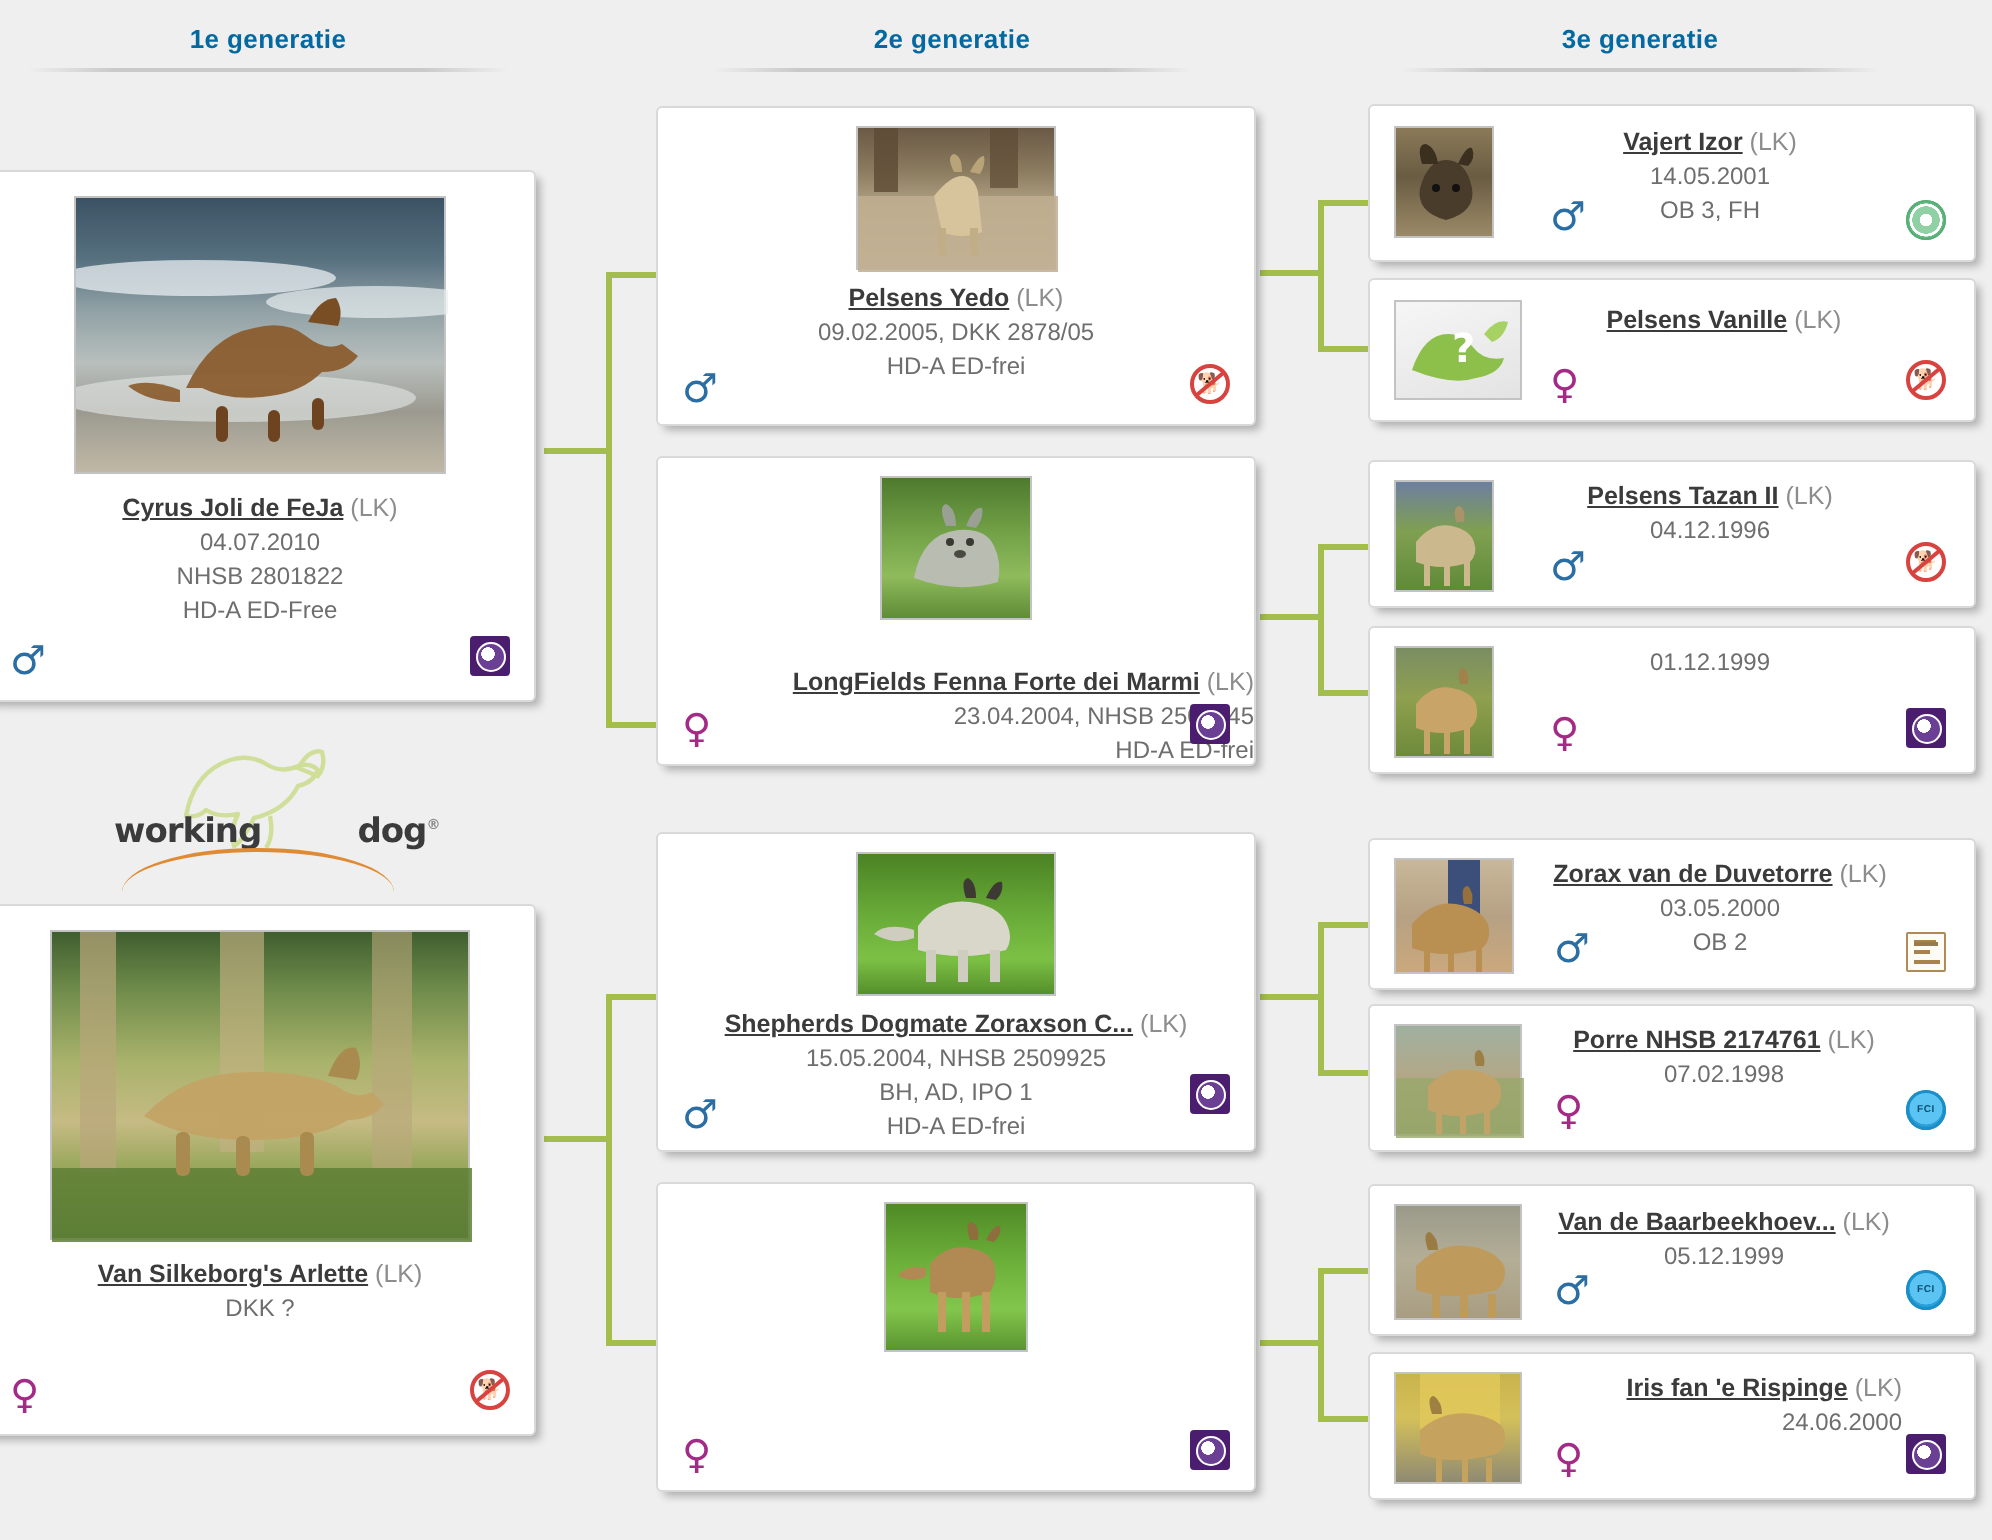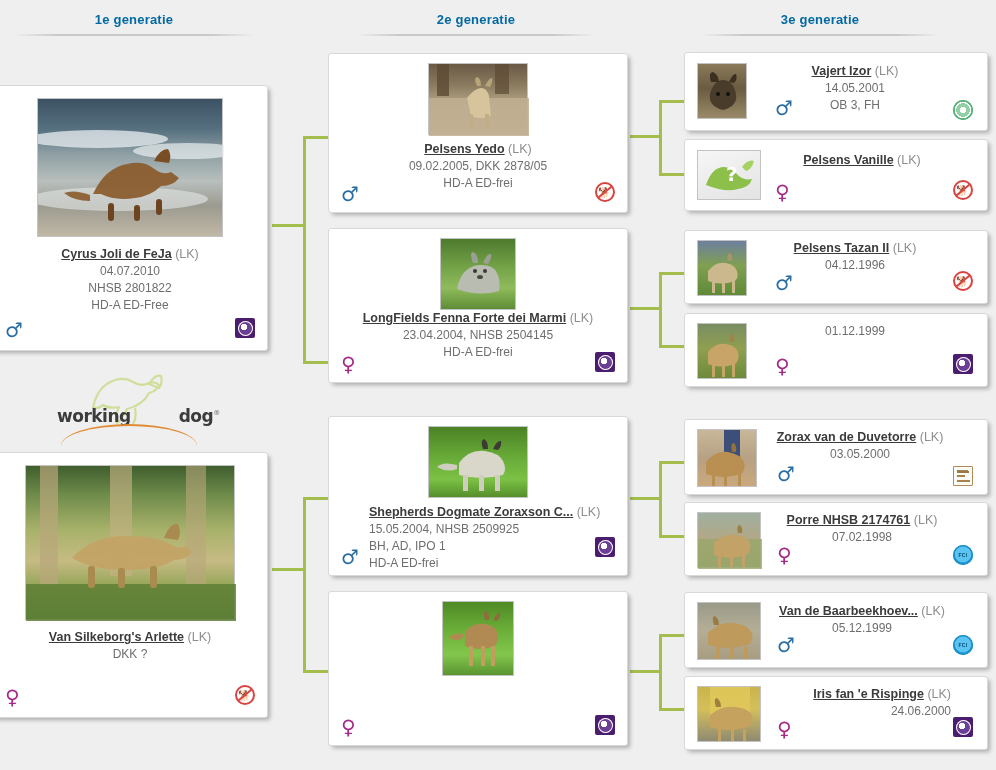--- a/index.html
+++ b/index.html
@@ -276,21 +276,21 @@
        background-image:linear-gradient(180deg,#4e7a2e 0%,#71a046 38%,#8fbb5c 70%,#5f8c36 100%);">
     <svg width="76" height="72" viewBox="0 0 76 72">
       <path d="M16 50 q4-22 22-24 q14-1 18 8 q4 8 2 18 q-20 6-42-2z" fill="#b9bcb0"></path>
       <path d="M32 24 q-4-10 0-11 q5 2 5 11z" fill="#9ba095"></path>
       <path d="M42 24 q4-10 8-9 q1 5-3 10z" fill="#9ba095"></path>
       <circle cx="34" cy="32" r="2" fill="#3a3a32"></circle>
       <circle cx="44" cy="32" r="2" fill="#3a3a32"></circle>
       <ellipse cx="39" cy="38" rx="3" ry="2" fill="#4a4a42"></ellipse>
     </svg>
   </div>
-  <div style="text-align:center; margin-top:0;">
+  <div style="text-align:right; margin-top:23px;">
     <div class="name-line">
       <span class="dogname">LongFields Fenna Forte dei Marmi</span>
       <span class="lk">(LK)</span>
     </div>
     <div class="meta">23.04.2004, NHSB 2504145</div>
     <div class="meta">HD-A ED-frei</div>
   </div>
   <span class="gender female" style="left:12px; bottom:8px;">♀</span>
   <span class="badge sq-purple" style="right:12px; bottom:10px;"></span>
 </div>
@@ -301,21 +301,21 @@
     <svg width="100" height="72" viewBox="0 0 100 72">
       <path d="M30 36 q10-14 26-12 q14 2 18 10 q4 8 0 14 q-22 6-44 0z" fill="#d9d7ca"></path>
       <path d="M54 22 q-3-9 1-10 q4 2 4 10z" fill="#3d3a33"></path>
       <path d="M64 22 q4-9 8-8 q1 5-3 9z" fill="#3d3a33"></path>
       <rect x="34" y="48" width="5" height="16" fill="#cfcdbf"></rect>
       <rect x="50" y="48" width="5" height="16" fill="#cfcdbf"></rect>
       <rect x="66" y="48" width="5" height="16" fill="#cfcdbf"></rect>
       <path d="M28 38 q-14-4-20 2 q10 6 20 2z" fill="#cfcdbf"></path>
     </svg>
   </div>
-  <div style="text-align:left; margin-top:6px;margin-left:40px;">
+  <div style="text-align:center; margin-top:6px;">
     <div class="name-line">
       <span class="dogname">Shepherds Dogmate Zoraxson C...</span>
       <span class="lk">(LK)</span>
     </div>
     <div class="meta">15.05.2004, NHSB 2509925</div>
     <div class="meta">BH, AD, IPO 1</div>
     <div class="meta">HD-A ED-frei</div>
   </div>
   <span class="gender male" style="left:12px; bottom:8px;">♂</span>
   <span class="badge sq-purple" style="right:12px; bottom:18px;"></span>
@@ -430,20 +430,21 @@
       <rect x="26" y="44" width="3" height="12" fill="#b98f52"></rect>
       <rect x="40" y="44" width="3" height="12" fill="#b98f52"></rect>
     </svg>
   </div>
   <div style="position:absolute; left:84px; right:36px; top:9px; text-align:center;">
     <div class="name-line">
       <span class="dogname">Zorax van de Duvetorre</span>
       <span class="lk">(LK)</span>
     </div>
     <div class="meta">03.05.2000</div>
+    <div class="meta">OB 2</div>
   </div>
   <span class="gender male" style="left:92px; bottom:10px;">♂</span>
   <span class="badge brown-doc" style="right:14px; bottom:8px;">
     <i class="b1"></i>
       <i class="b2"></i>
       <i class="b3"></i>
   </span>
 </div>
 
 <div class="card" style="left:684px; top:502px; width:304px; height:74px;">

